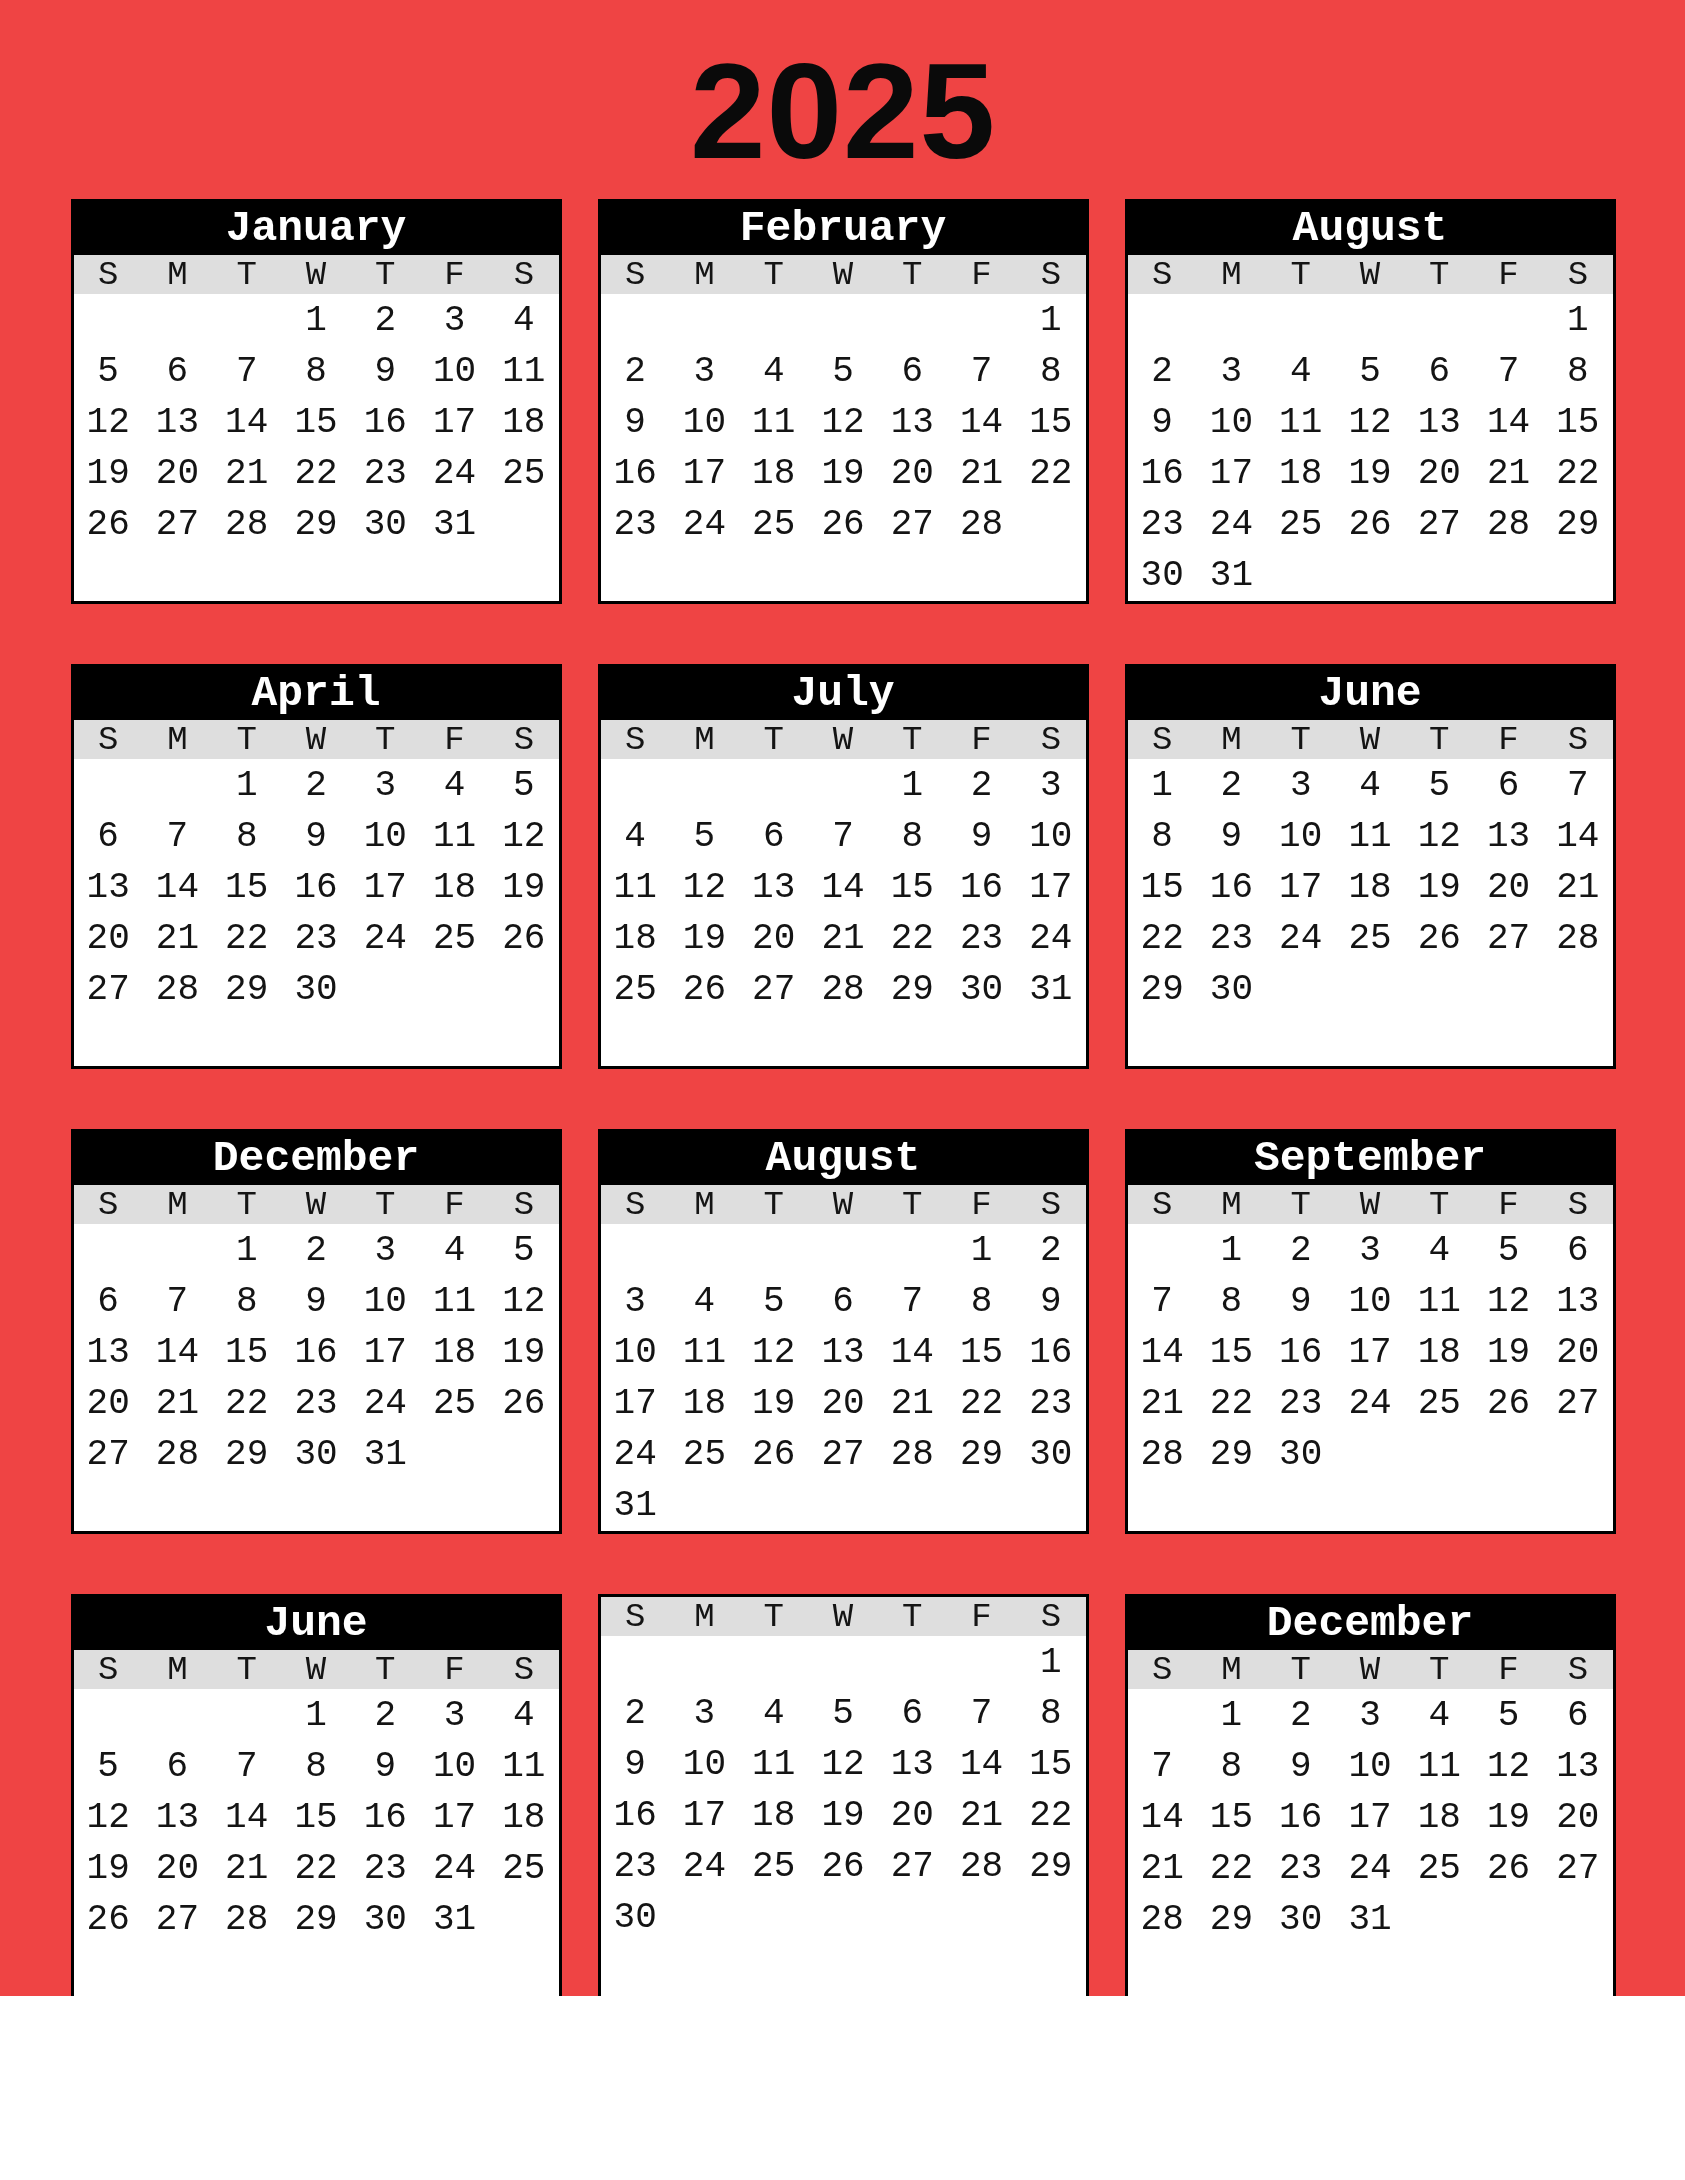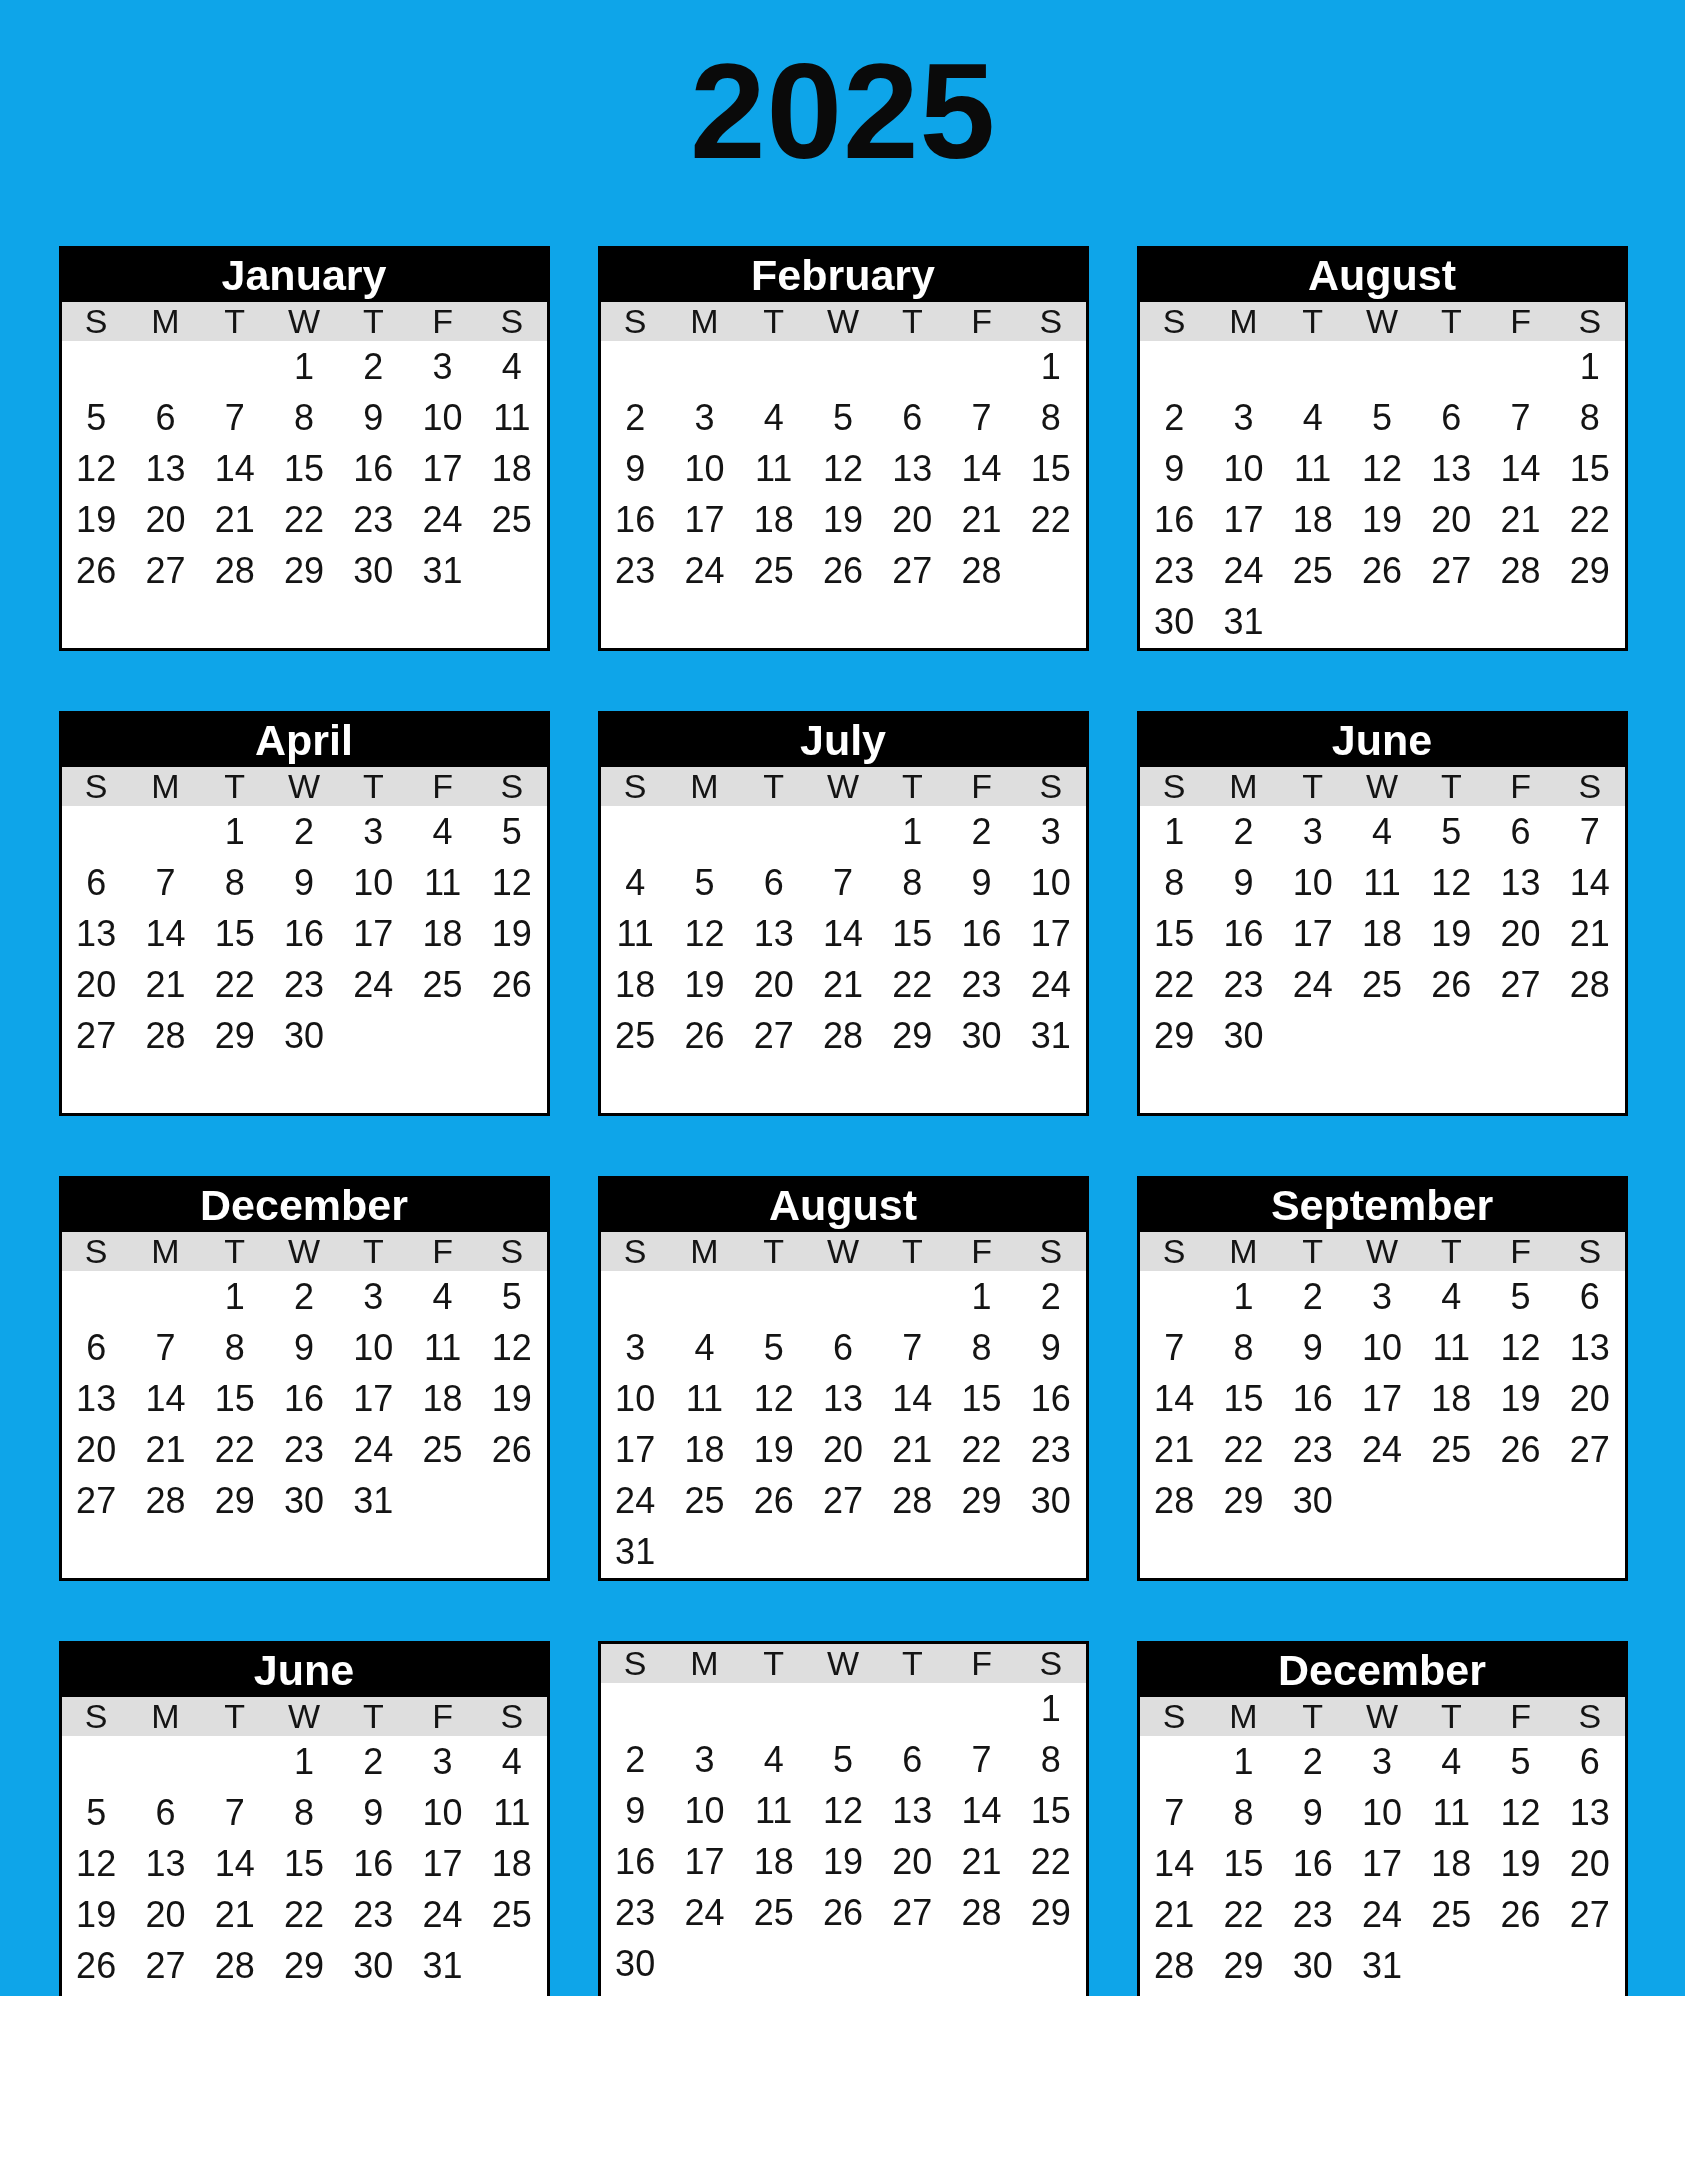--- a/index.html
+++ b/index.html
@@ -5,39 +5,40 @@
   html, body {
     margin: 0;
     padding: 0;
     background: #ffffff;
     font-family: "Liberation Sans", sans-serif;
   }
   .page {
     position: relative;
     width: 1686px;
     height: 1996px;
-    background: #0ea5e9;
+    background: #ef4444;
     overflow: hidden;
   }
   .year-title {
     margin: 0;
     padding-top: 43px;
     font-size: 136px;
     line-height: 1.0;
     font-weight: 700;
     text-align: center;
     color: #0a0a0a;
     letter-spacing: 0.9px;
   }
   .months {
-    margin-top: 67px;
+    margin-top: 20px;
     display: grid;
     grid-template-columns: repeat(3, 491px);
-    gap: 60px 48px;
+    gap: 60px 36px;
     justify-content: center;
+    font-family: Liberation Mono, monospace;
   }
   .month {
     box-sizing: border-box;
     width: 491px;
     height: 405px;
     border: 3.4px solid var(--border-color, #000);
     background: #ffffff;
   }
   .month-header {
     height: 53px;

